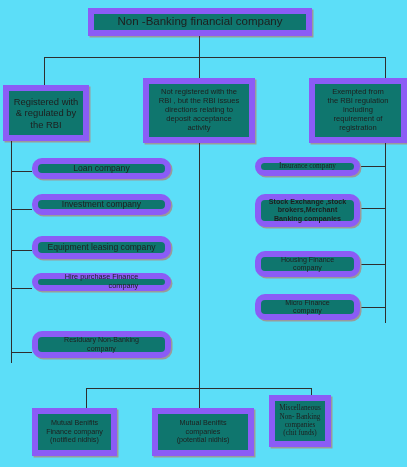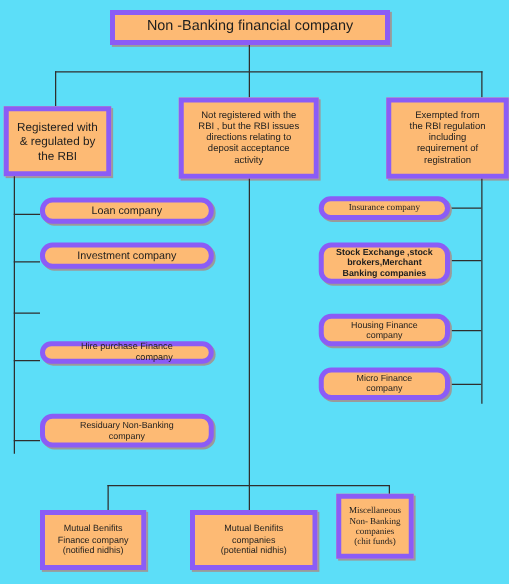--- a/index.html
+++ b/index.html
@@ -15,22 +15,22 @@
   }
   #canvas {
     position: relative;
     width: 407px;
     height: 467px;
     background: #5CDEF8;
   }
   .box {
     position: absolute;
     box-sizing: border-box;
-    background: #fdba74;
-    border: 4px solid #8b5cf6;
+    background: #0f766e;
+    border: 6px solid #8b5cf6;
     box-shadow: 1.5px 1.5px 0 #9a9a9a;
     display: flex;
     align-items: center;
     justify-content: center;
     text-align: center;
     color: #1e1e1e;
     line-height: 1.18;
     padding: 1px 3px;
     white-space: pre-line;
   }
@@ -95,20 +95,21 @@
 
   <div class="ln v" style="left:11px; top:141px; height:222px;"></div>
   <div class="ln h" style="left:11px; top:171px; width:21px;"></div>
   <div class="ln h" style="left:11px; top:209px; width:21px;"></div>
   <div class="ln h" style="left:11px; top:250px; width:21px;"></div>
   <div class="ln h" style="left:11px; top:288px; width:21px;"></div>
   <div class="ln h" style="left:11px; top:352px; width:21px;"></div>
 
   <div class="box leaf" style="left:32px; top:158px; width:139px; height:21px;">Loan  company</div>
   <div class="box leaf" style="left:32px; top:194px; width:139px; height:21px;">Investment company</div>
+  <div class="box leaf" style="left:32px; top:236px; width:139px; height:23px;">Equipment leasing company</div>
   <div class="box leaf sm" style="left:32px; top:273px; width:139px; height:18px;text-align:right;">Hire purchase Finance
 company</div>
   <div class="box leaf xs" style="left:32px; top:331px; width:139px; height:27px;">Residuary Non-Banking
 company</div>
 
   <div class="ln v" style="left:199px; top:143px; height:245px;"></div>
 
   <div class="ln v" style="left:385px; top:143px; height:180px;"></div>
   <div class="ln h" style="left:360px; top:166px; width:25px;"></div>
   <div class="ln h" style="left:360px; top:208px; width:25px;"></div>

